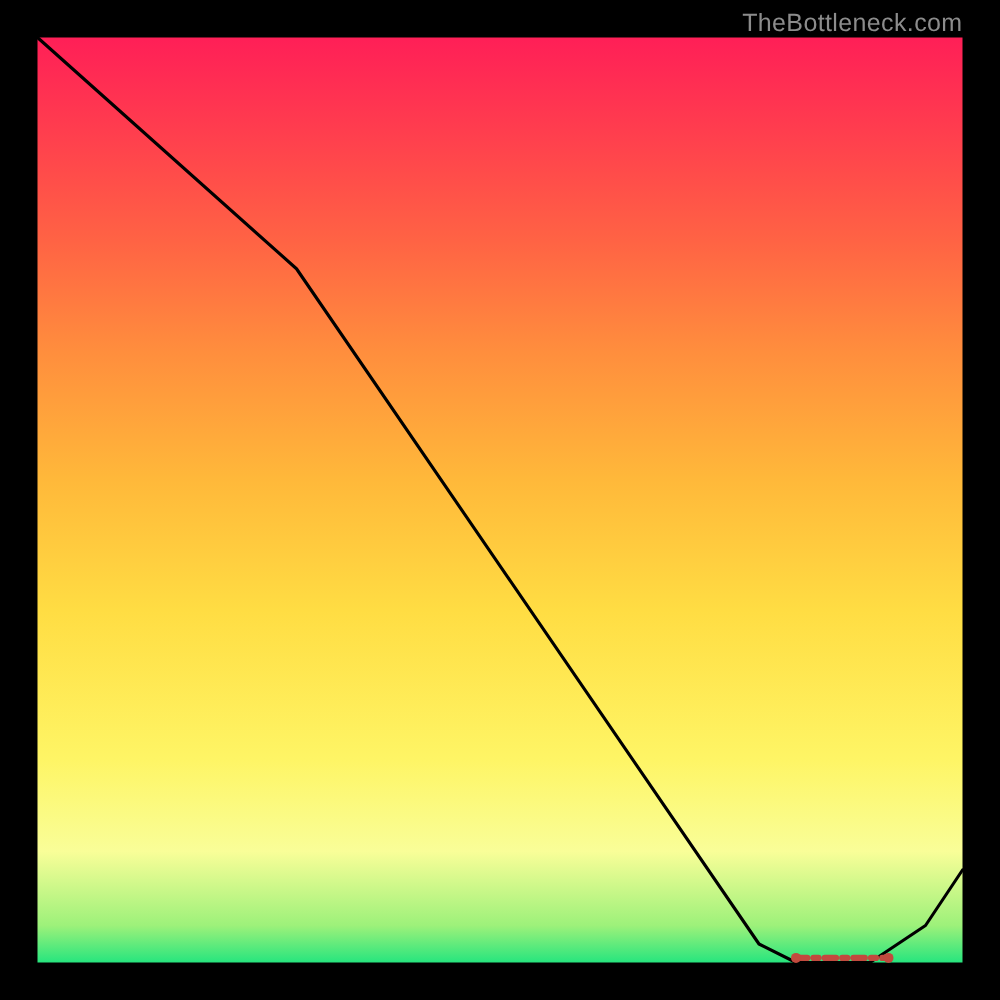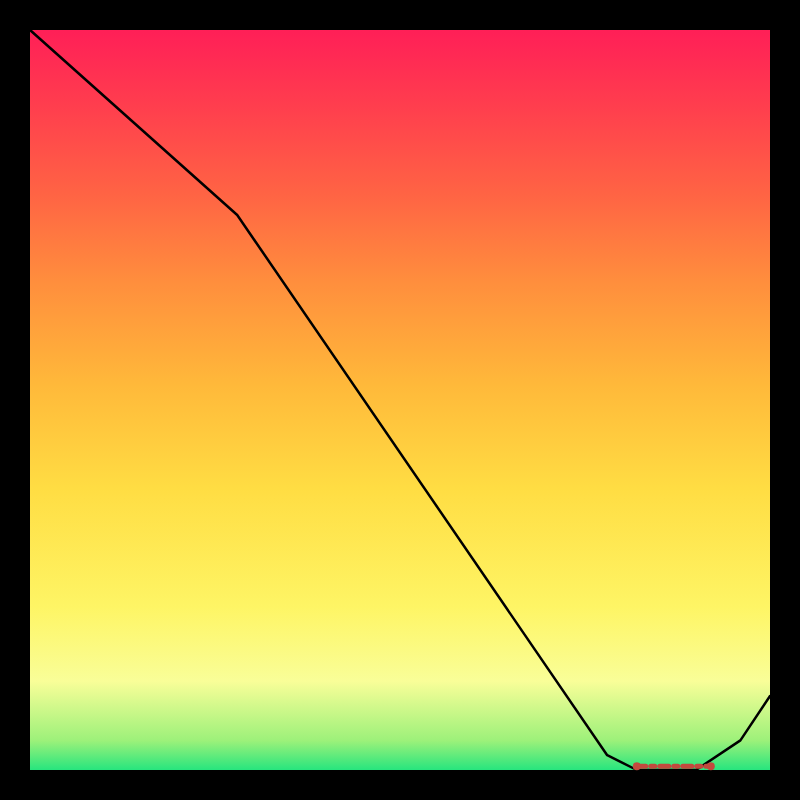--- a/index.html
+++ b/index.html
@@ -66,13 +66,14 @@
     <g>
       <path id="series-path" fill="none" stroke="#000000" stroke-width="2.5" stroke-linecap="round" stroke-linejoin="round" d="M0.0,0.0L207.2,185.0L577.2,725.2L606.8,740.0L666.0,740.0L710.4,710.4L740.0,666.0"></path>
     </g>
     <g id="hl-group">
         <path d="M606.8,736.3L680.8000000000001,736.3" stroke="#c24a3e" stroke-width="5" stroke-dasharray="9 5 4 5" stroke-linecap="round" fill="none"></path>
         <circle cx="606.8" cy="736.3" r="4" fill="#c24a3e"></circle>
         <circle cx="680.8000000000001" cy="736.3" r="4" fill="#c24a3e"></circle>
       </g>
   </svg>
 
+  <div class="attribution">TheBottleneck.com</div>
 </div>
 
 </body></html>

